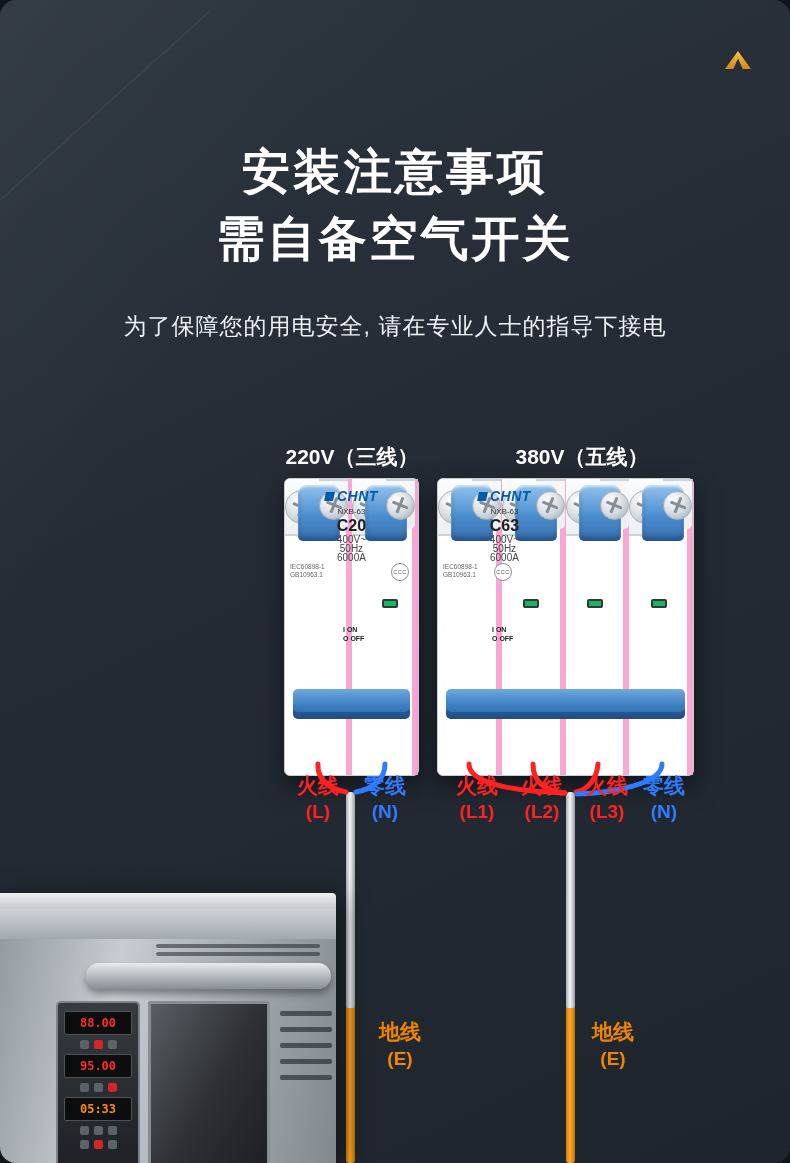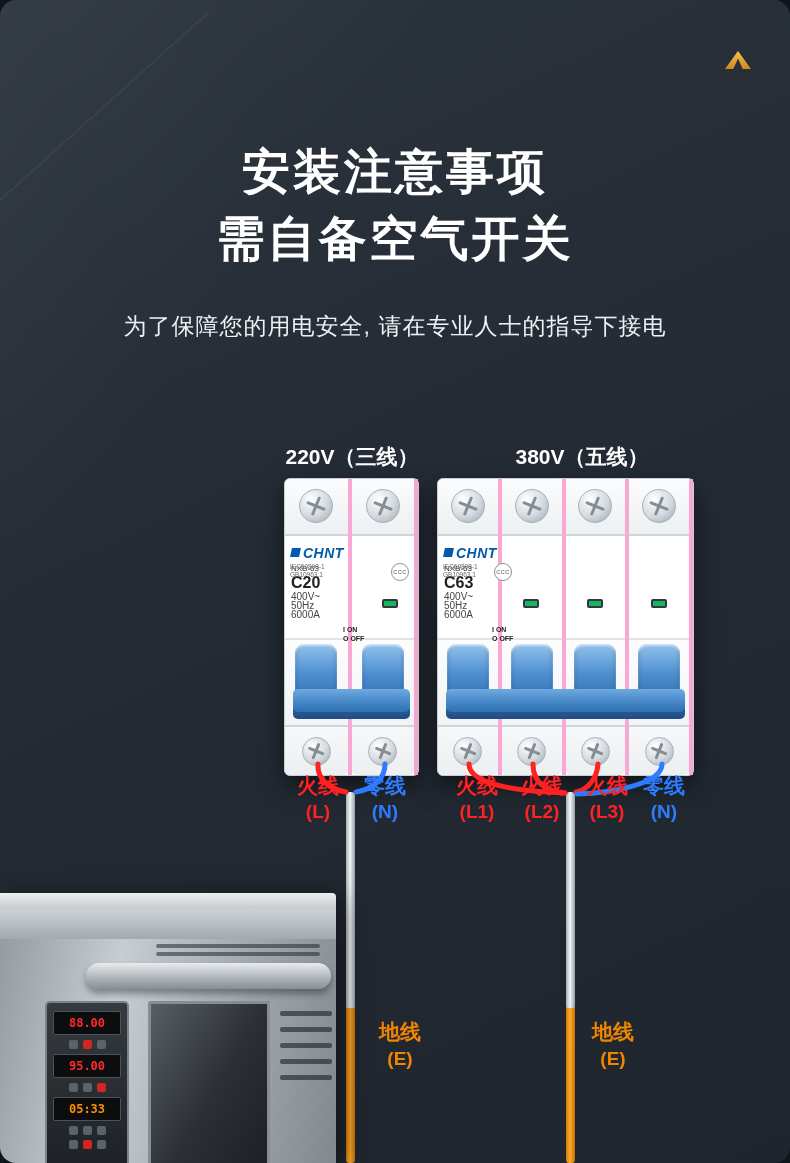--- a/index.html
+++ b/index.html
@@ -35,21 +35,21 @@
   .bheading.left  { left:252px; }
   .bheading.right { left:482px; }
   
   .breaker {
     position:absolute; top:478px; height:298px; display:flex;
     background:#ffffff; border:1px solid #c8ced4; border-radius:6px;
     box-shadow:0 10px 24px rgba(0,0,0,0.5);
   }
   .breaker.b220 { left:284px; width:135px; }
   .breaker.b380 { left:437px; width:257px; }
-  .pole { flex:1 1 0; display:flex; flex-direction:column; border-right:4px solid #f9a8d4; min-width:0; }
+  .pole { flex:1 1 0; display:flex; flex-direction:row; border-right:6px solid #f9a8d4; min-width:0;text-align:center; }
   .pole:last-child { border-right:none; }
   .t-top { height:57px; display:flex; align-items:center; justify-content:center;
     background:linear-gradient(#fbfcfd,#edf0f2); border-bottom:2px solid #cfd4d9; border-radius:5px 5px 0 0; }
   .mid { height:103px; position:relative; background:#ffffff; }
   .hand { height:88px; position:relative; background:linear-gradient(#fdfdfe,#f1f3f5); border-top:2px solid #e0e4e7; }
   .t-bot { height:50px; display:flex; align-items:center; justify-content:center;
     background:linear-gradient(#f7f8fa,#eceff1); border-top:2px solid #cfd4d9; border-radius:0 0 5px 5px; }
   .screw { width:34px; height:34px; border-radius:50%; position:relative;
     background:radial-gradient(circle at 35% 30%, #ffffff, #d3d9de 55%, #9ba5ae);
     border:1px solid #a9b1b9; }
@@ -111,21 +111,21 @@
   .oven-fascia { position:absolute; top:16px; left:3px; right:0; height:30px;
     background:linear-gradient(#cdd2d6,#a2a9af); }
   .oven-body { position:absolute; top:46px; left:0; right:0; bottom:0;
     background:linear-gradient(100deg,#8f969c,#c7cdd2 35%,#a0a7ad 70%,#81888e); }
   .slot { position:absolute; height:4px; border-radius:2px; background:rgba(35,40,45,0.55); }
   .s1 { top:51px; left:168px; width:164px; }
   .s2 { top:59px; left:168px; width:164px; }
   .oven-handle-bar { position:absolute; top:70px; left:98px; right:5px; height:26px;
     background:linear-gradient(#e9ecee,#b0b6bb 55%,#878e94); border-radius:13px;
     box-shadow:0 5px 7px rgba(0,0,0,0.35); }
-  .oven-panel { position:absolute; top:108px; left:57px; width:84px; bottom:0;
+  .oven-panel { position:absolute; top:108px; left:68px; width:84px; bottom:0;
     background:linear-gradient(#363b40,#1e2226); border:2px solid #7a828b; border-bottom:none;
     border-radius:5px 5px 0 0; padding:8px 6px; display:flex; flex-direction:column; gap:5px; }
   .disp { height:24px; background:#0b0d0f; border:1px solid #4c5258; border-radius:2px;
     display:flex; align-items:center; justify-content:center;
     font-family:"DejaVu Sans Mono", monospace; font-size:12px; font-weight:700; color:#ff2a2a; }
   .disp.amber { color:#ff8c00; }
   .btn-row { display:flex; gap:5px; justify-content:center; }
   .btn-dot { width:9px; height:9px; border-radius:2px; background:#5a626a; }
   .btn-dot.reddot { background:#d22525; }
   .oven-door { position:absolute; top:108px; left:160px; width:122px; bottom:0;

